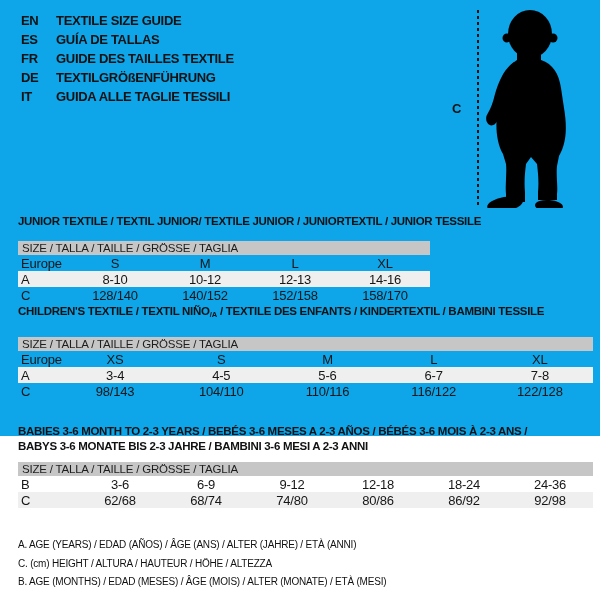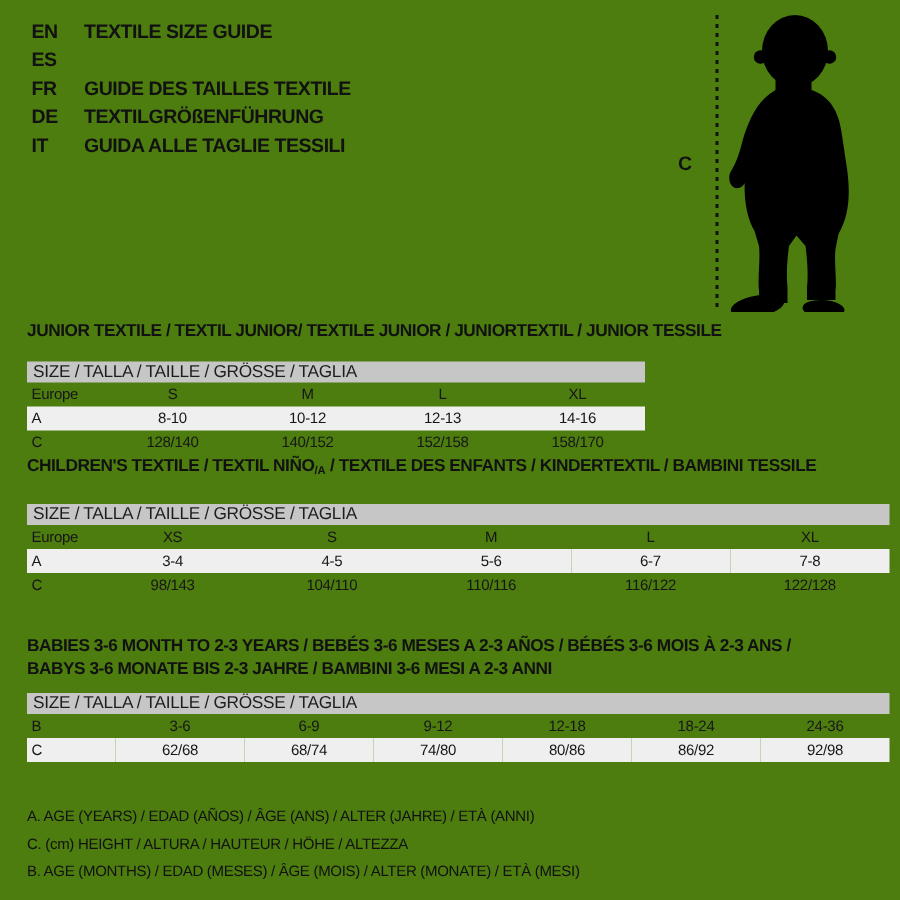--- a/index.html
+++ b/index.html
@@ -9,21 +9,21 @@
   }
   * { margin: 0; padding: 0; box-sizing: border-box; }
   html, body { background: #fff; }
   body {
     width: 600px; height: 600px;
     font-family: "Liberation Sans", sans-serif;
     color: var(--ink);
     position: relative;
     overflow: hidden;
   }
-  .page { position: absolute; inset: 0; width: 600px; height: 600px; background: #4d7c0f; }
+  .page { position: absolute; inset: 0; width: 600px; height: 436px; background: #0ea5e9; }
 
   
   .lang-block { position: absolute; left: 21px; top: 11px; }
   .lang-row { display: flex; height: 19px; align-items: center; }
   .lang-code, .lang-title {
     font-weight: bold; font-size: 13px; letter-spacing: -0.3px;
     white-space: nowrap; color: #111;
   }
   .lang-code { width: 35px; }
 
@@ -51,21 +51,21 @@
   .t2 .tbl-title { margin-bottom: 15px; }
   .t3 .tbl-title { line-height: 15px; margin-bottom: 8px; }
   .sub { font-size: 7.5px; vertical-align: -2px; letter-spacing: 0; }
   .tbl-bar {
     background: var(--bar-gray); height: 14px; line-height: 14px;
     font-size: 11.5px; letter-spacing: -0.2px; padding-left: 4px;
     color: #1d1d1d; white-space: nowrap;
   }
   table { width: 100%; border-collapse: collapse; table-layout: fixed; }
   td {
-    height: 16px; font-size: 10px; letter-spacing: -0.2px;
+    height: 16px; font-size: 13px; letter-spacing: -0.2px;
     text-align: center; vertical-align: middle; padding: 0; color: var(--ink);
     white-space: nowrap;
     margin-left: 28px;
   }
   td.label { text-align: left; padding-left: 3px; }
   tbody tr:nth-child(2) td { background: var(--row-shade); }
   .t1 col.label-col { width: 52px; }
   .t2 col.label-col { width: 44px; }
   .t3 col.label-col { width: 59px; }
 
@@ -81,20 +81,21 @@
 
 <div class="page">
 
   <div class="lang-block">
     <div class="lang-row">
       <span class="lang-code">EN</span>
       <span class="lang-title">TEXTILE SIZE GUIDE</span>
     </div>
     <div class="lang-row">
       <span class="lang-code">ES</span>
+      <span class="lang-title">GUÍA DE TALLAS</span>
     </div>
     <div class="lang-row">
       <span class="lang-code">FR</span>
       <span class="lang-title">GUIDE DES TAILLES TEXTILE</span>
     </div>
     <div class="lang-row">
       <span class="lang-code">DE</span>
       <span class="lang-title">TEXTILGRÖßENFÜHRUNG</span>
     </div>
     <div class="lang-row">

